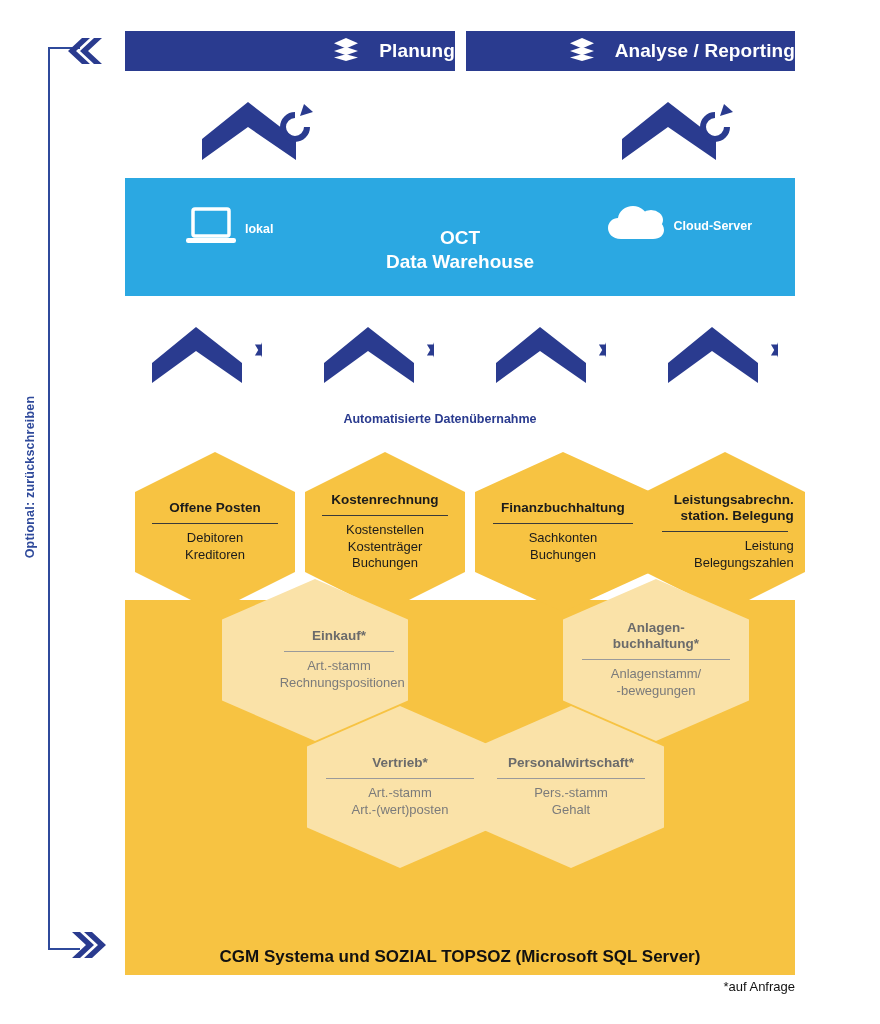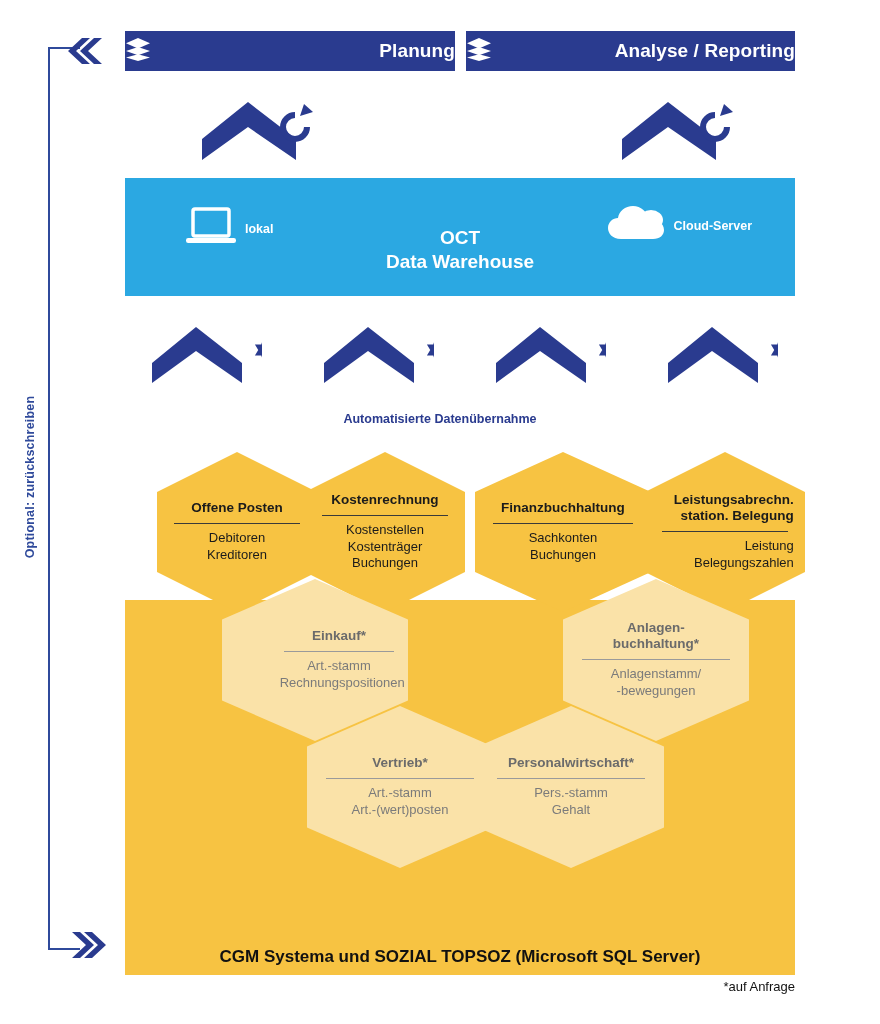--- a/index.html
+++ b/index.html
@@ -33,21 +33,21 @@
     white-space: nowrap;
   }
   .chev-nav { position: absolute; }
   .chev-nav svg { display: block; }
 
   
   .hdr-bar {
     position: absolute;
     height: 40px;
     background: #2A3B8F;
-    display: flex; align-items: center; justify-content: space-between;
+    display: flex; align-items: center; justify-content: flex-end;
     gap: 20px;
   }
   .hdr-bar .hdr-label {
     color: #ffffff; font-size: 19px; font-weight: bold; letter-spacing: .1px;
   }
   .stack-icon { display: block; }
 
   
   .load-row { position: absolute; left: 0; top: 95px; width: 880px; height: 65px; }
   .load-caption {
@@ -245,21 +245,21 @@
       </svg>
     </div>
   </div>
 
   <div class="gear-caption">Automatisierte Datenübernahme</div>
 
   <div class="hive-base"></div>
 
   <div class="hive-layer">
 
-    <div class="hex hex-dark" style="left:10px; top:0px; width:160px; height:160px;margin-left:22px;">
+    <div class="hex hex-dark" style="left:10px; top:0px; width:160px; height:160px;">
       <div class="hex-inner">
         <div class="hex-title">Offene Posten</div>
         <div class="hex-rule"></div>
         <div class="hex-sub">Debitoren</div>
         <div class="hex-sub">Kreditoren</div>
       </div>
     </div>
 
     <div class="hex hex-dark" style="left:180px; top:0px; width:160px; height:160px;">
       <div class="hex-inner">

